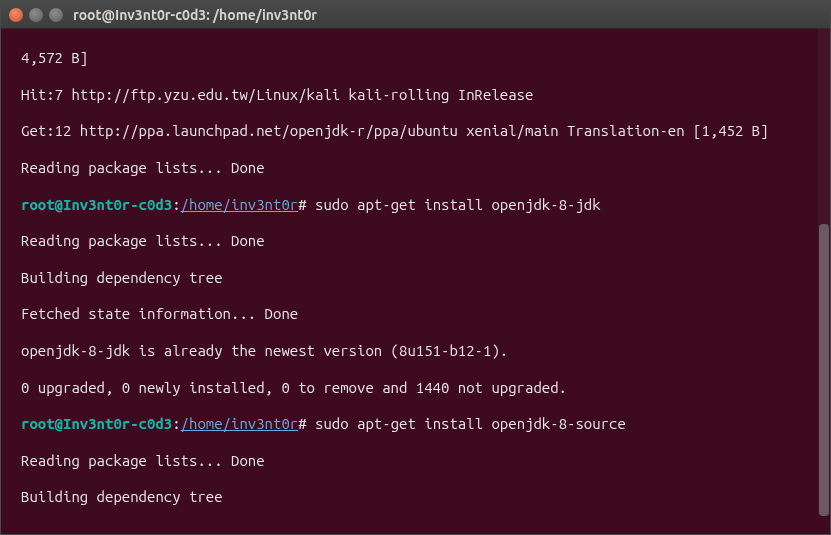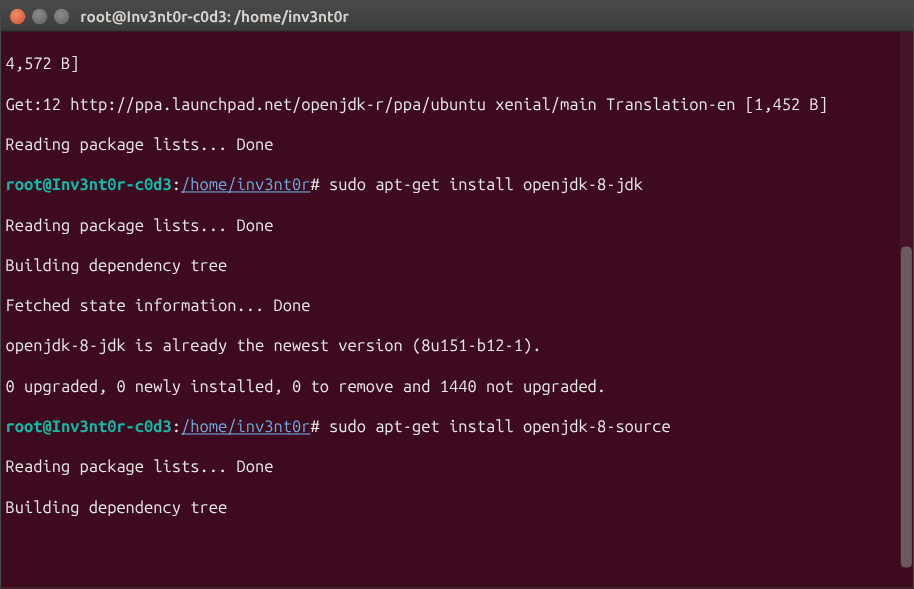--- a/index.html
+++ b/index.html
@@ -42,21 +42,21 @@
       color: #d8d3cf;
       font-family: "Ubuntu", sans-serif;
       font-size: 14px;
       font-weight: bold;
     }
     .terminal {
       background: #3d0a1f;
       color: #e8e8e8;
       font-size: 15px;
       line-height: 1.22;
-      padding: 2px 4px;
+      padding: 2px 20px;
       height: calc(100% - 28px);
       white-space: pre-wrap;
       word-break: break-all;
       position: relative;
     }
     .prompt-user { color: #14b8a6; font-weight: bold; }
     .prompt-path { color: #6fa8dc; text-decoration: underline; }
     .prompt-hash { color: #e8e8e8; }
     .line { display: block; }
     .scrollbar {
@@ -85,20 +85,21 @@
     <div class="window-controls">
       <span class="ctrl close"></span>
       <span class="ctrl min"></span>
       <span class="ctrl max"></span>
     </div>
     <span class="title">root@Inv3nt0r-c0d3: /home/inv3nt0r</span>
   </div>
 
   <div class="terminal">
 <span class="line">4,572 B]</span>
+<span class="line">Hit:7 http://ftp.yzu.edu.tw/Linux/kali kali-rolling InRelease</span>
 <span class="line">Get:12 http://ppa.launchpad.net/openjdk-r/ppa/ubuntu xenial/main Translation-en [1,452 B]</span>
 <span class="line">Reading package lists... Done</span>
 <span class="line"><span class="prompt-user">root@Inv3nt0r-c0d3</span><span>:</span><span class="prompt-path">/home/inv3nt0r</span><span class="prompt-hash">#</span> <span>sudo apt-get install openjdk-8-jdk</span></span>
 <span class="line">Reading package lists... Done</span>
 <span class="line">Building dependency tree</span>
 <span class="line">Fetched state information... Done</span>
 <span class="line">openjdk-8-jdk is already the newest version (8u151-b12-1).</span>
 <span class="line">0 upgraded, 0 newly installed, 0 to remove and 1440 not upgraded.</span>
 <span class="line"><span class="prompt-user">root@Inv3nt0r-c0d3</span><span>:</span><span class="prompt-path">/home/inv3nt0r</span><span class="prompt-hash">#</span> <span>sudo apt-get install openjdk-8-source</span></span>
 <span class="line">Reading package lists... Done</span>

